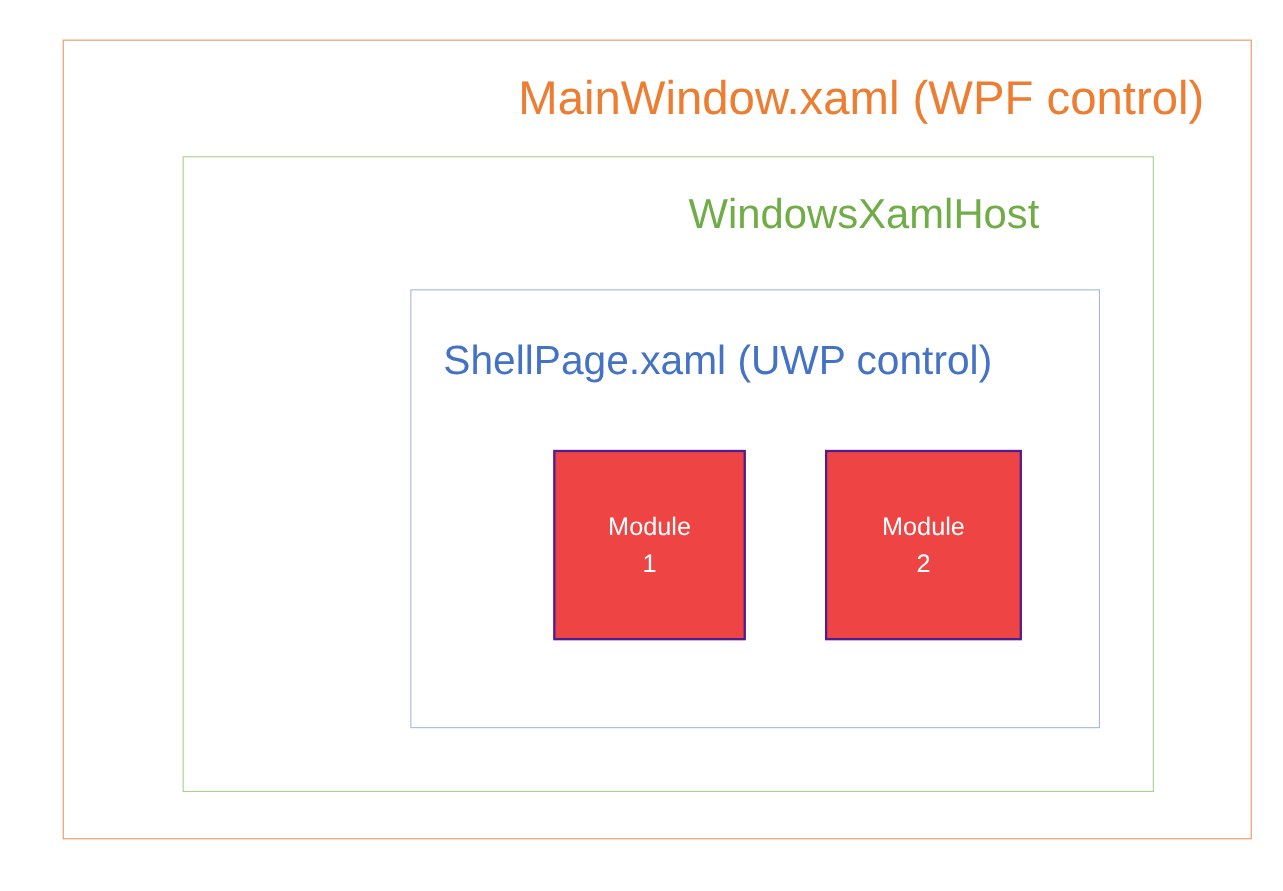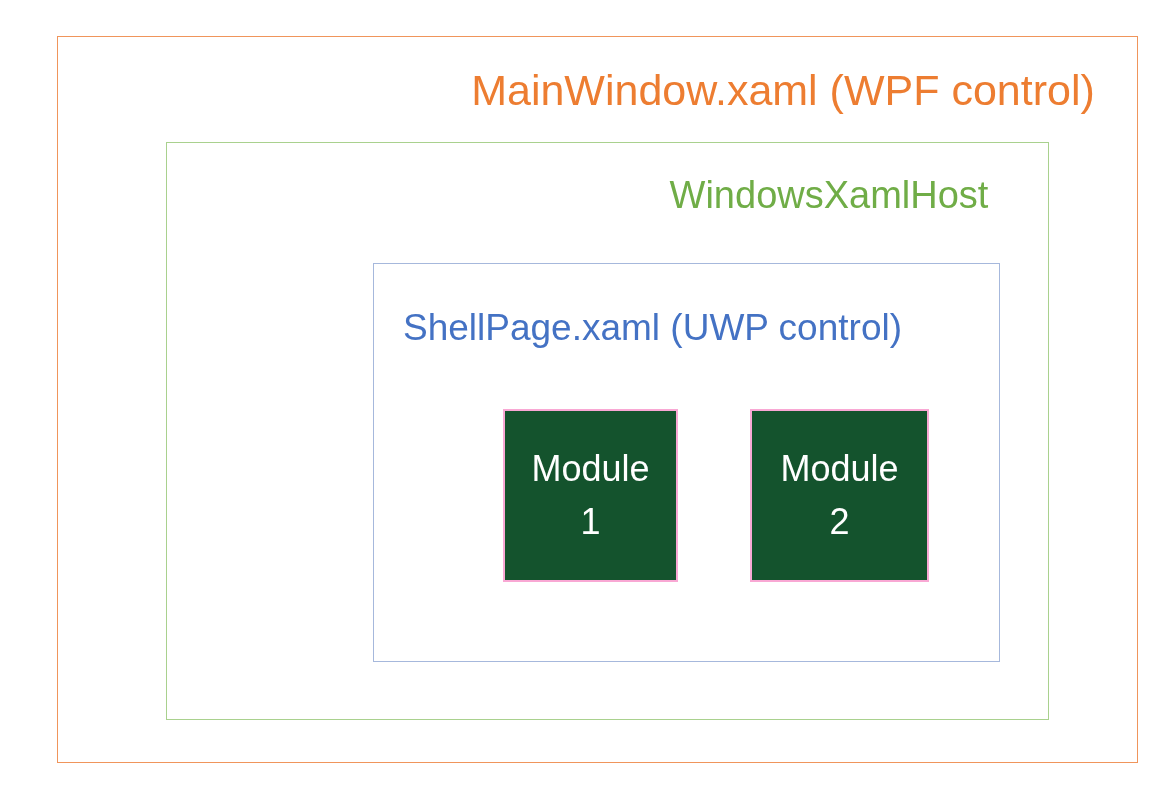--- a/index.html
+++ b/index.html
@@ -23,38 +23,38 @@
     text-align: center; white-space: nowrap;
   }
 
   .xamlhost-box {
     left: 108px; top: 105px; width: 883px; height: 578px;
     border: 1.5px solid #a9d18e;
   }
   .xamlhost-label {
     position: absolute; left: 459px; top: 31px; width: 406px;
     color: #70AD47; font-size: 38px; line-height: 1.15;
-    text-align: center; white-space: nowrap;
+    text-align: left; white-space: nowrap;
   }
 
   .shellpage-box {
     left: 206px; top: 120px; width: 627px; height: 399px;
     border: 1px solid #a6b8dc;
   }
   .shellpage-label {
     position: absolute; left: 29px; top: 42px; width: 455px;
     color: #4472C4; font-size: 37px; line-height: 1.2;
     text-align: right; white-space: nowrap;
   }
 
   .module-box {
     position: absolute; top: 145px; width: 175px; height: 173px;
-    background: #14532d; border: 2px solid #f9a8d4;
+    background: #ef4444; border: 2px solid #4c1d95;
     display: flex; flex-direction: column; align-items: center; justify-content: center;
-    color: #ffffff; font-size: 36px; line-height: 1.45; text-align: center;
+    color: #ffffff; font-size: 23px; line-height: 1.45; text-align: center;
   }
   .module-box.m1 { left: 129px; }
   .module-box.m2 { left: 376px; width: 179px; }
 </style>
 </head>
 <body>
 
 <div class="canvas">
 
   <div class="box mainwindow-box">

